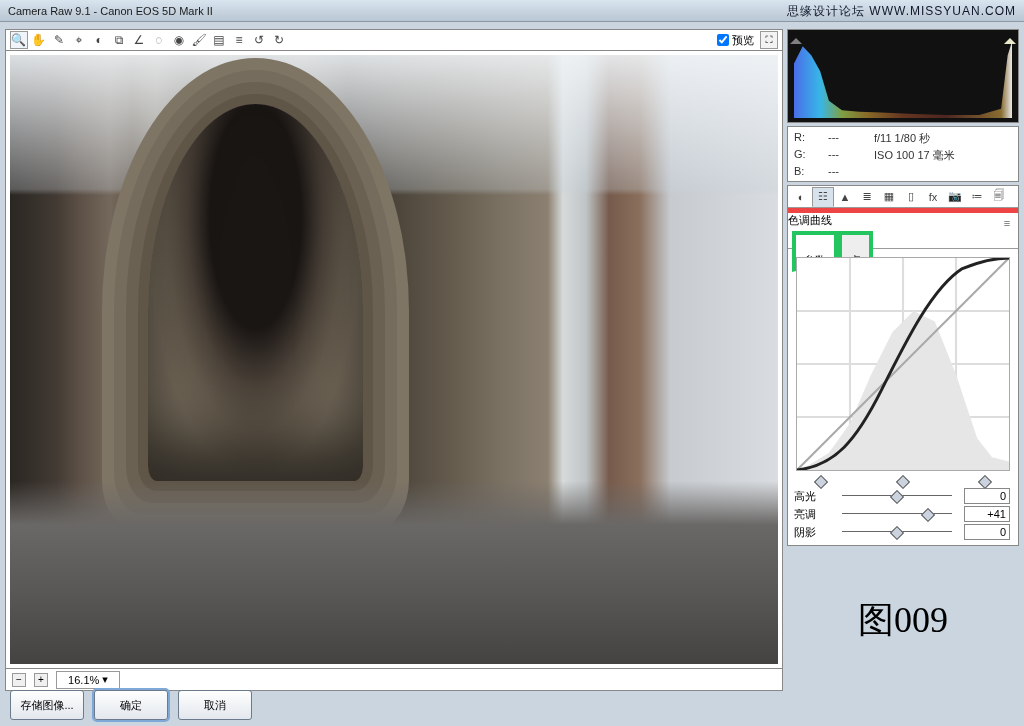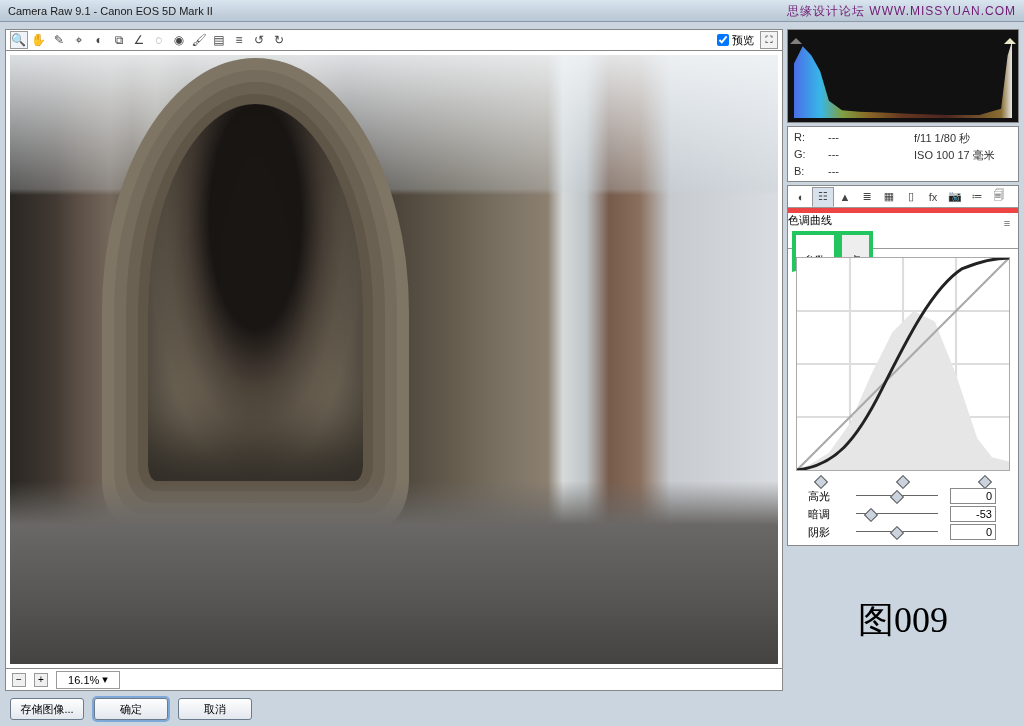--- a/index.html
+++ b/index.html
@@ -15,21 +15,21 @@
   .title-bar {
     height: 22px;
     background: linear-gradient(180deg, #d8e4ee 0%, #b9c6d3 100%);
     display: flex; align-items: center;
     padding: 0 8px;
     border-bottom: 1px solid #8a99aa;
     color: #1a1a1a;
   }
   .watermark {
     position: absolute; right: 8px; top: 3px;
-    color: #701a75; font-size: 12px; letter-spacing: 1px;
+    color: #0f172a; font-size: 12px; letter-spacing: 1px;
   }
   .main {
     display: flex;
     width: 1022px;
     height: 670px;
     margin: 3px auto 0 auto;
   }
   .left {
     flex: 1;
     padding: 4px;
@@ -139,21 +139,21 @@
       0% 100%, 0% 30%, 4% 8%, 8% 20%, 12% 40%, 16% 78%,
       22% 90%, 30% 92%, 40% 93%, 55% 95%, 70% 96%, 85% 96%,
       95% 88%, 98% 20%, 100% 2%, 100% 100%
     );
   }
   .meta {
     padding:4px 6px; font-size:11px;
     display:grid; grid-template-columns: 28px 40px 1fr; gap:2px 6px;
     color:#333;
   }
-  .meta .right-col{ text-align:left;margin-left:40px; }
+  .meta .right-col{ text-align:left; }
 
   .tabstrip{
     height:22px; display:flex; align-items:center; gap:0;
     border-bottom:1px solid #999;
     padding:0 2px;
   }
   .ptab{
     width:22px;height:20px;display:flex;align-items:center;justify-content:center;
     font-size:11px;color:#444;cursor:pointer;
   }
@@ -192,21 +192,21 @@
   .curve .diag{stroke:#aaa;stroke-width:1;}
   .curve .crv{stroke:#222;stroke-width:1.4;fill:none;}
   .handles{
     display:flex; justify-content:space-between;
     padding:0 12% 0 12%; margin-top:-2px;
   }
   .hdl{width:10px;height:10px;background:#cbd4de;border:1px solid #555;transform:rotate(45deg);cursor:pointer;}
 
   .slider-row{
     display:grid; grid-template-columns:36px 1fr 48px;
-    align-items:center; gap:12px; padding:1px 20px;
+    align-items:center; gap:12px; padding:1px 6px;
     font-size:11px;
   }
   .slider-row input[type=text]{
     width:46px;height:16px;border:1px solid #888;font-size:11px;text-align:right;padding:0 3px;background:#fff;
   }
   .slider{
     position:relative; height:14px;
   }
   .slider .track{position:absolute;left:0;right:0;top:6px;height:1px;background:#666;}
   .slider .thumb{
@@ -217,21 +217,21 @@
   .annot {
     flex:1;display:flex;align-items:center;justify-content:center;
     color:#000000; font-size:36px; font-family:"SimSun",serif;
   }
 
   .bottom {
     position:absolute; left:10px; right:10px; bottom:6px;
     display:flex; align-items:center; gap:10px;
   }
   .btn{
-    min-width:74px;height:22px;border:1px solid #6b7b8c;background:linear-gradient(#fefefe,#e3e8ee);
+    min-width:74px;height:30px;border:1px solid #6b7b8c;background:linear-gradient(#fefefe,#e3e8ee);
     display:flex;align-items:center;justify-content:center;cursor:pointer;border-radius:3px;
   }
   .btn.primary{box-shadow:0 0 0 2px #7ea8d8;}
   .workflow{
     flex:1;text-align:center;color:#1547b5;text-decoration:underline;cursor:pointer;font-size:11px;
   }
 </style>
 </head>
 <body>
 
@@ -337,26 +337,26 @@
 
       <div class="slider-row">
         <span>高光</span>
         <div class="slider">
             <div class="track"></div>
             <div class="thumb" style="left:50%"></div>
           </div>
         <input type="text" value="0" style="">
       </div>
       <div class="slider-row">
-        <span>暗调</span>
+        <span>亮调</span>
         <div class="slider">
             <div class="track"></div>
-            <div class="thumb" style="left:18%"></div>
+            <div class="thumb" style="left:78%"></div>
           </div>
-        <input type="text" value="-53" style="">
+        <input type="text" value="+41" style="">
       </div>
       <div class="slider-row">
         <span>阴影</span>
         <div class="slider">
             <div class="track"></div>
             <div class="thumb" style="left:50%"></div>
           </div>
         <input type="text" value="0" style="">
       </div>
       <div style="height:4px"></div>

